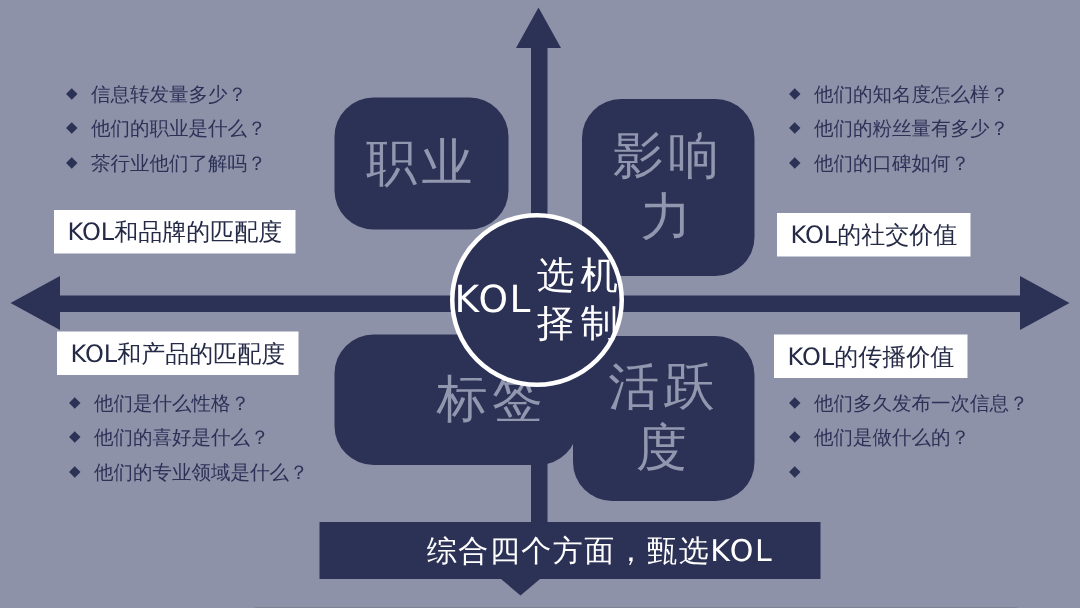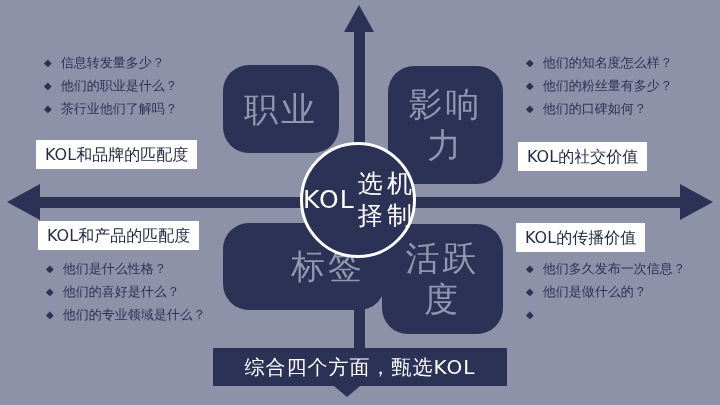--- a/index.html
+++ b/index.html
@@ -70,21 +70,21 @@
   .bullets-tl { left: 44px;  top: 51px; }
   .bullets-tr { left: 526px; top: 51px; }
   .bullets-bl { left: 46px;  top: 257px; }
   .bullets-br { left: 526px; top: 257px; }
   .brow { display: flex; align-items: center; height: 23px; white-space: nowrap; }
   .bicon { font-size: 10px; margin-right: 9px; color: #2c3156; }
   
   .footer {
     position: absolute; left: 213px; top: 348px; width: 294px; height: 38px;
     background: #2c3156; color: #ffffff; font-size: 20px; letter-spacing: 1px;
-    display: flex; align-items: center; justify-content: center;
+    display: flex; align-items: center; justify-content: center; padding-left: 40px;
   }
   .footer-tip {
     position: absolute; left: 334px; top: 386px; width: 0; height: 0;
     border-left: 13px solid transparent; border-right: 13px solid transparent;
     border-top: 11px solid #2c3156;
   }
 </style>
 </head>
 <body>
 

